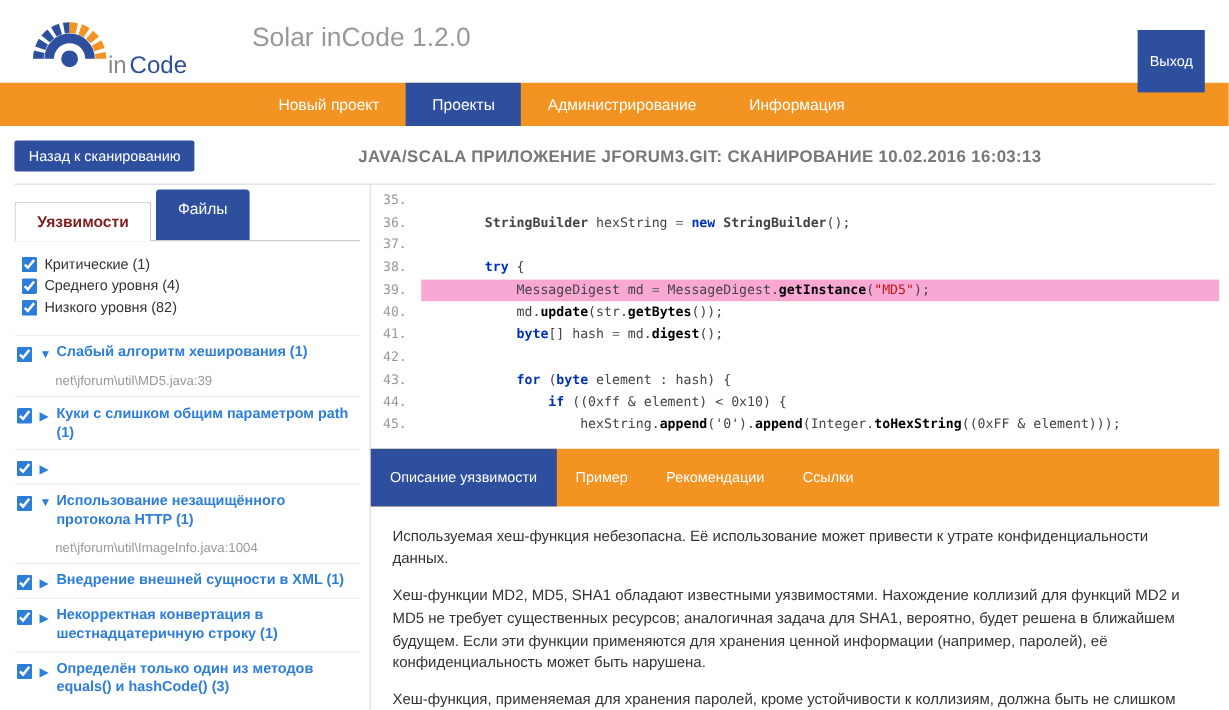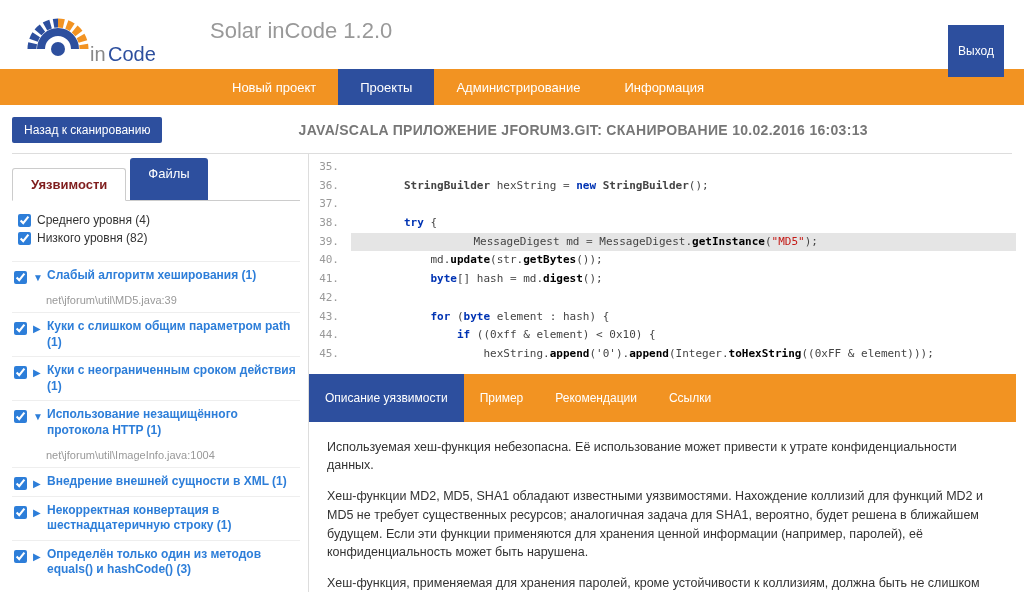--- a/index.html
+++ b/index.html
@@ -30,21 +30,21 @@
 .vuln-item { padding: 6px 2px; display: flex; align-items: flex-start; border-top: 1px solid #eee; }
 .vuln-item input { accent-color: #2d7ed9; margin: 3px 6px 0 0; }
 .vuln-caret { color: #2d7ed9; font-size: 10px; margin: 4px 4px 0 0; width: 10px; }
 .vuln-title { color: #2d7ed9; font-weight: bold; font-size: 12px; flex: 1; line-height: 1.3; }
 .vuln-file { color: #999; font-size: 11px; padding: 4px 0 6px 34px; }
 .content { flex: 1; border-left: 1px solid #ddd; padding-left: 0; min-width: 0; }
 .code-area { font-family: "Lucida Console", Monaco, monospace; font-size: 11px; padding: 4px 0; }
 .code-line { display: flex; white-space: pre; line-height: 1.7; }
 .ln { width: 42px; text-align: right; color: #999; padding-right: 12px; flex-shrink: 0; }
 .code { flex: 1; color: #444; }
-.hl { background: #e5e5e5; padding-left: 43px; }
+.hl { background: #f9a8d4; }
 .kw { color: #0033b3; font-weight: bold; }
 .op { color: #666; }
 .fn { color: #000; font-weight: bold; }
 .str { color: #c41a16; }
 .cls { font-weight: bold; }
 .detail-tabs { display: flex; background: #f29322; height: 48px; margin-top: 6px; }
 .detail-tabs .dt { color: #fff; padding: 0 16px; display: flex; align-items: center; font-size: 12px; cursor: pointer; }
 .detail-tabs .dt.active { background: #2d4f9e; }
 .desc { padding: 16px 18px; font-size: 12.5px; line-height: 1.5; color: #333; }
 .desc p { margin-bottom: 12px; }
@@ -86,20 +86,24 @@
 
 <div class="main">
   <div class="sidebar">
     <div class="tabs">
       <div class="tab active">Уязвимости</div>
       <div class="tab inactive">Файлы</div>
     </div>
     <div class="filters" id="filters">
         <div class="filter-row">
           <input type="checkbox" checked="" style="">
+          <span>Критические (1)</span>
+        </div>
+        <div class="filter-row">
+          <input type="checkbox" checked="" style="">
           <span>Среднего уровня (4)</span>
         </div>
         <div class="filter-row">
           <input type="checkbox" checked="" style="">
           <span>Низкого уровня (82)</span>
         </div>
       </div>
     <div class="vuln-list" id="vulnlist">
         <div class="vuln-item">
           <input type="checkbox" checked="" style="">
@@ -108,21 +112,20 @@
         </div>
         <div class="vuln-file">net\jforum\util\MD5.java:39</div>
         <div class="vuln-item">
           <input type="checkbox" checked="" style="">
           <span class="vuln-caret">▶</span>
           <span class="vuln-title">Куки с слишком общим параметром path (1)</span>
         </div>
         <div class="vuln-item">
           <input type="checkbox" checked="" style="">
           <span class="vuln-caret">▶</span>
-          <span class="vuln-title">Куки с неограниченным сроком действия (1)</span>
         </div>
         <div class="vuln-item">
           <input type="checkbox" checked="" style="">
           <span class="vuln-caret">▼</span>
           <span class="vuln-title">Использование незащищённого протокола HTTP (1)</span>
         </div>
         <div class="vuln-file">net\jforum\util\ImageInfo.java:1004</div>
         <div class="vuln-item">
           <input type="checkbox" checked="" style="">
           <span class="vuln-caret">▶</span>

